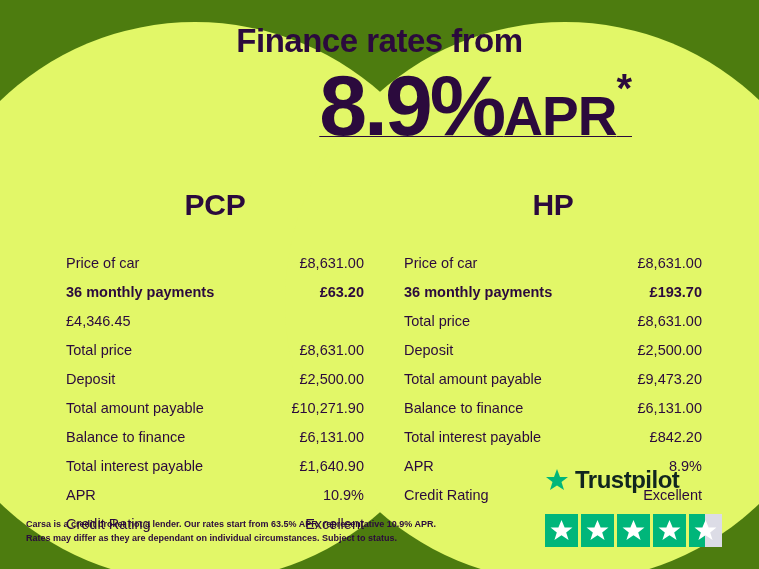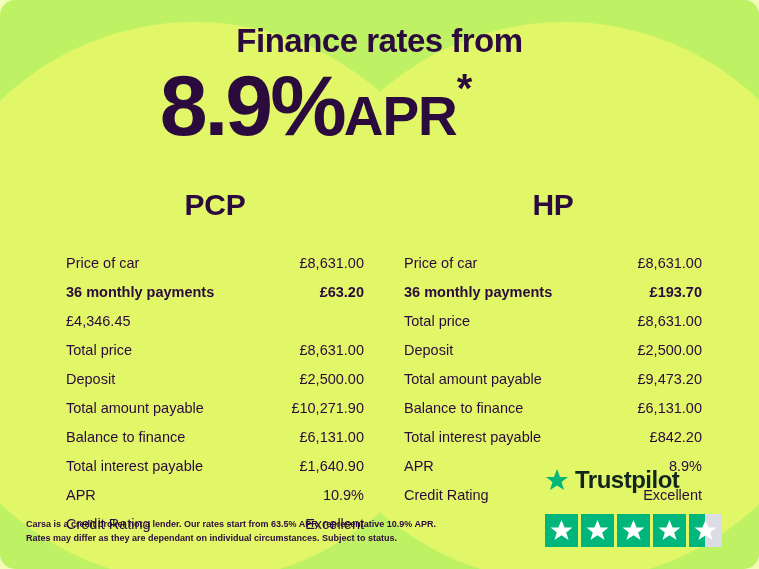--- a/index.html
+++ b/index.html
@@ -10,23 +10,22 @@
     width: 759px;
     height: 569px;
     font-family: "Liberation Sans", sans-serif;
     background: #f2fcb8;
     overflow: hidden;
   }
   .poster {
     position: relative;
     width: 759px;
     height: 569px;
-    background: #bef264;
+    background: #4d7c0f;
     overflow: hidden;
-    border-radius: 15px;
   }
   
   .blob {
     position: absolute;
     border-radius: 50%;
     background: #e2f768;
   }
   .blob-left {
     width: 560px;
     height: 560px;
@@ -54,23 +53,24 @@
     color: #2b0a3d;
     font-size: 33px;
     font-weight: bold;
     letter-spacing: -0.5px;
   }
   .rate-line {
     position: absolute;
     top: 62px;
     left: 0;
     width: 632px;
-    text-align: center;
+    text-align: right;
     color: #2b0a3d;
     white-space: nowrap;
+    text-decoration: underline;
   }
   .rate-num {
     font-size: 86px;
     font-weight: bold;
     letter-spacing: -3px;
     line-height: 1;
     vertical-align: baseline;
   }
   .rate-apr {
     font-size: 55px;

